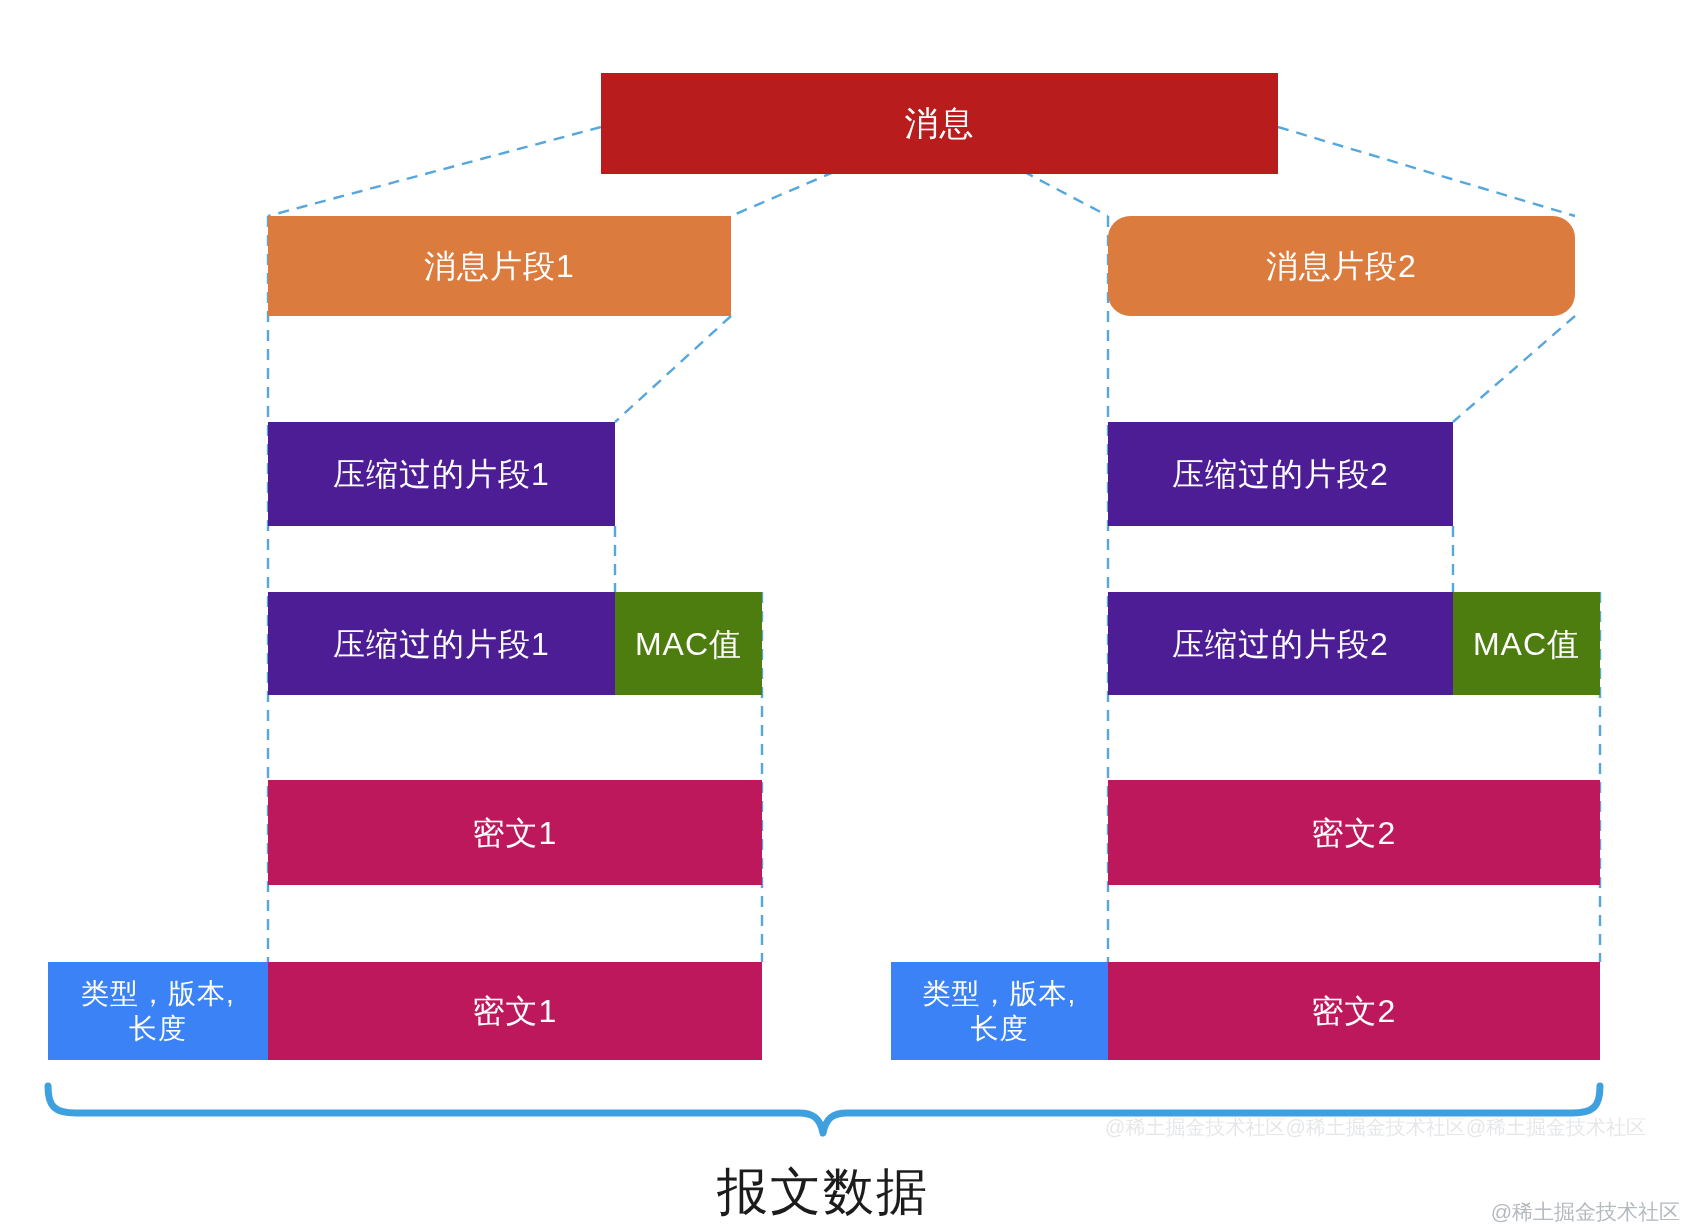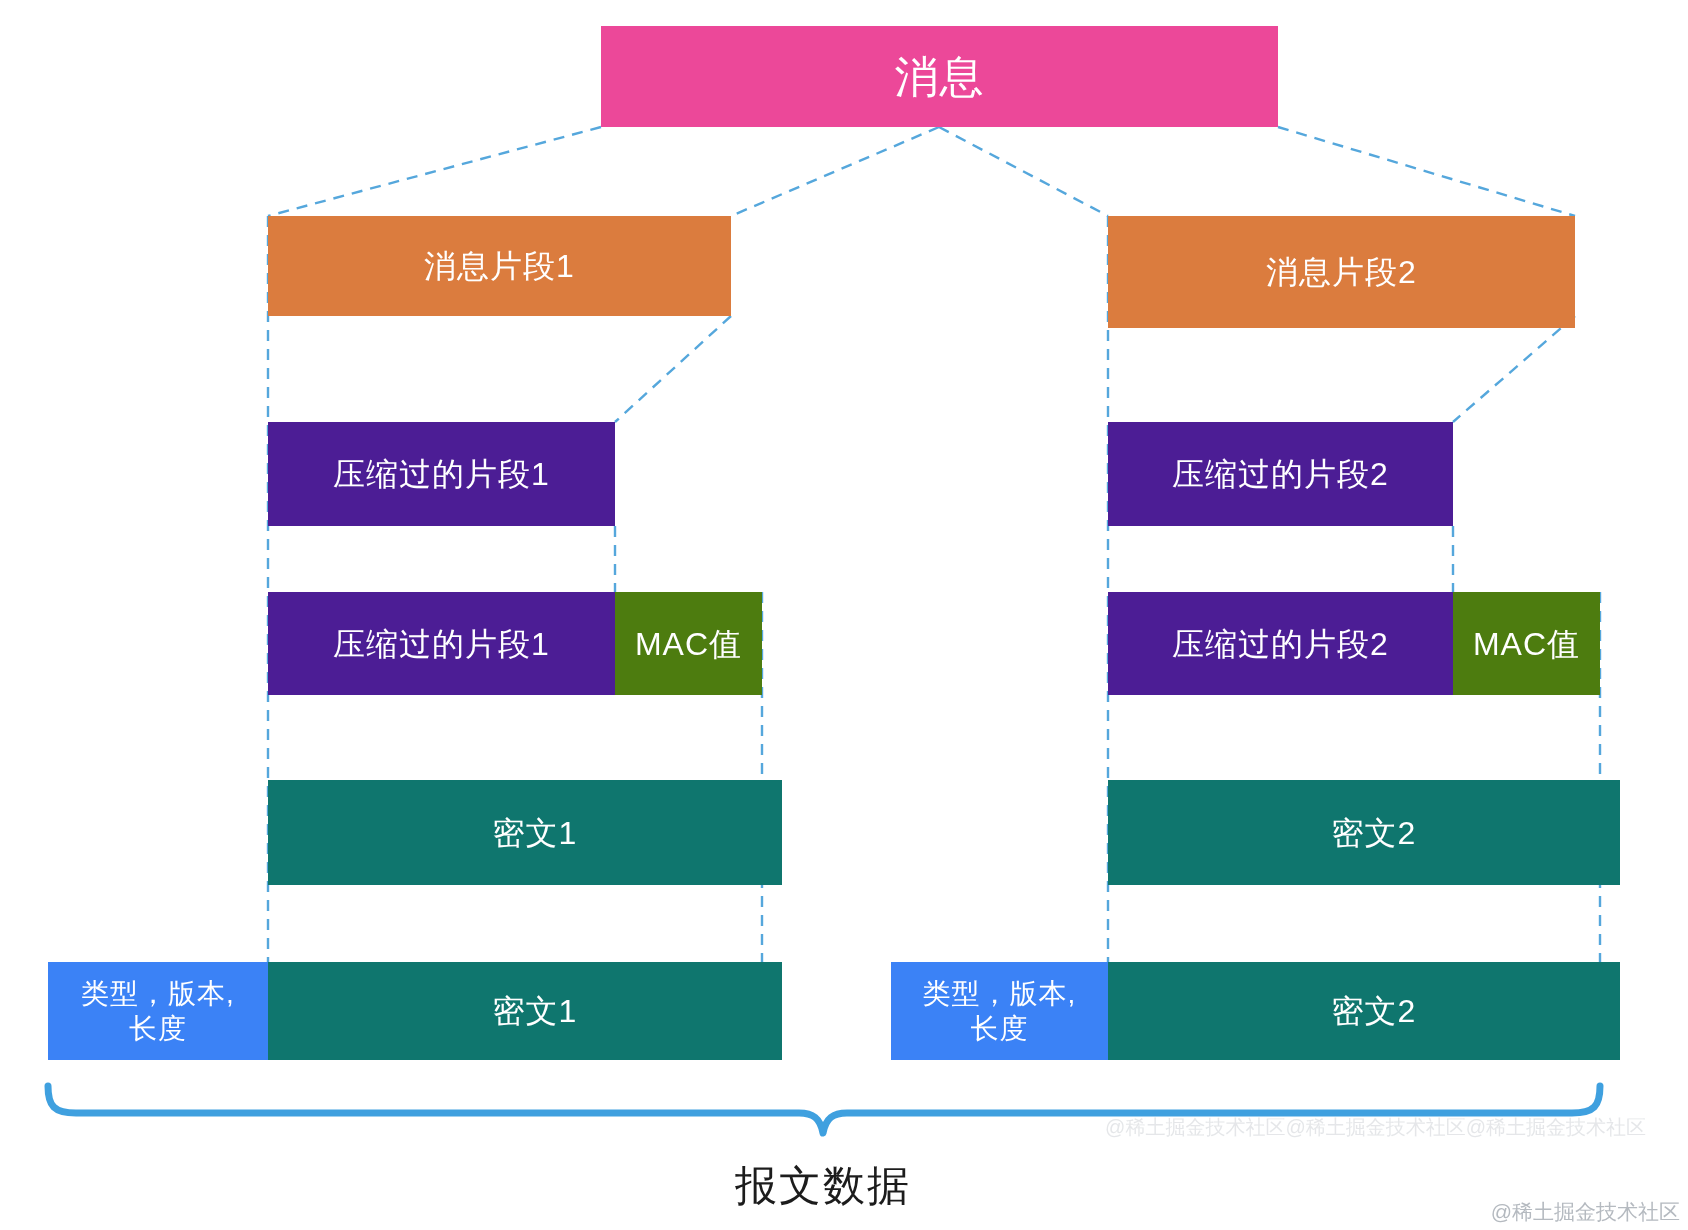--- a/index.html
+++ b/index.html
@@ -13,31 +13,31 @@
   .box{
     position:absolute;
     display:flex;align-items:center;justify-content:center;
     color:#ffffff;
     font-size:32px;
     letter-spacing:1px;
     text-align:center;
     line-height:1.25;
     z-index:2;
   }
-  .box.green  {background:#ec4899;font-size:44px;}
+  .box.green  {background:#b91c1c;font-size:34px;margin-top:47px;}
   .box.orange {background:#DB7C3E;}
   .box.yellow {background:#4c1d95;}
   .box.blue   {background:#4d7c0f;}
-  .box.peach  {background:#0f766e;padding-left:20px;}
+  .box.peach  {background:#be185d;}
   .box.dark   {background:#3b82f6;font-size:28px;}
   #lines{position:absolute;left:0;top:0;z-index:1;}
   .caption{
     position:absolute;
     color:#1c1c1c;
-    font-size:42px;
+    font-size:51px;
     letter-spacing:2px;
     z-index:2;
     text-align:center;
   }
   .watermark{
     position:absolute;
     color:#b5bac0;
     font-size:21px;
     white-space:nowrap;
     z-index:3;
@@ -83,21 +83,21 @@
              C 1594 1113, 1600 1106, 1600 1086" stroke="#3FA0DF" stroke-width="7" fill="none" stroke-linecap="round" stroke-linejoin="round"></path>
   </svg>
 
   <div class="box green" style="left:601px;top:26px;width:677px;height:101px;">
     <span>消息</span>
   </div>
 
   <div class="box orange" style="left:268px;top:216px;width:463px;height:100px;text-align:center;">
     <span>消息片段1</span>
   </div>
-  <div class="box orange" style="left:1108px;top:216px;width:467px;height:112px;">
+  <div class="box orange" style="left:1108px;top:216px;width:467px;height:100px;border-radius:22px;">
     <span>消息片段2</span>
   </div>
 
   <div class="box yellow" style="left:268px;top:422px;width:347px;height:104px;">
     <span>压缩过的片段1</span>
   </div>
   <div class="box yellow" style="left:1108px;top:422px;width:345px;height:104px;">
     <span>压缩过的片段2</span>
   </div>
 

